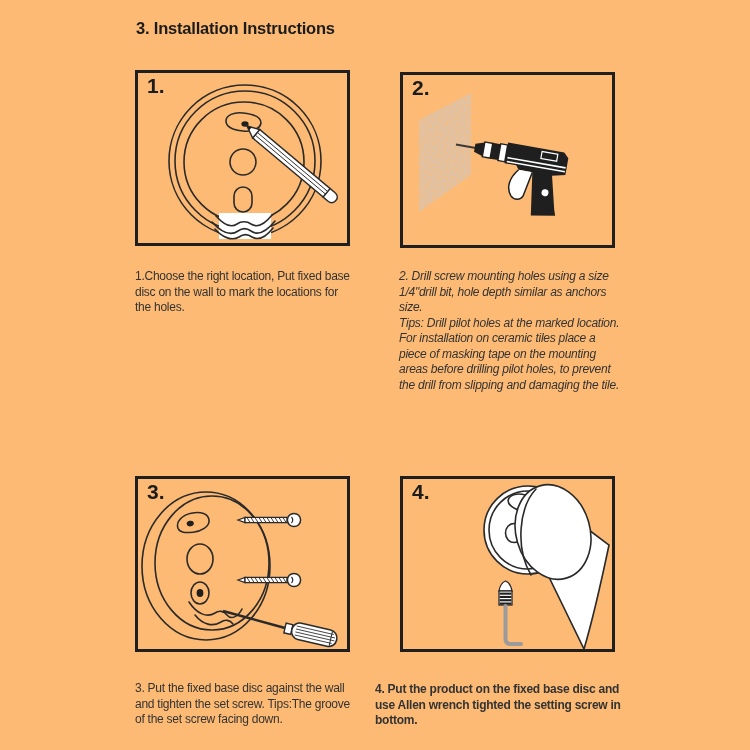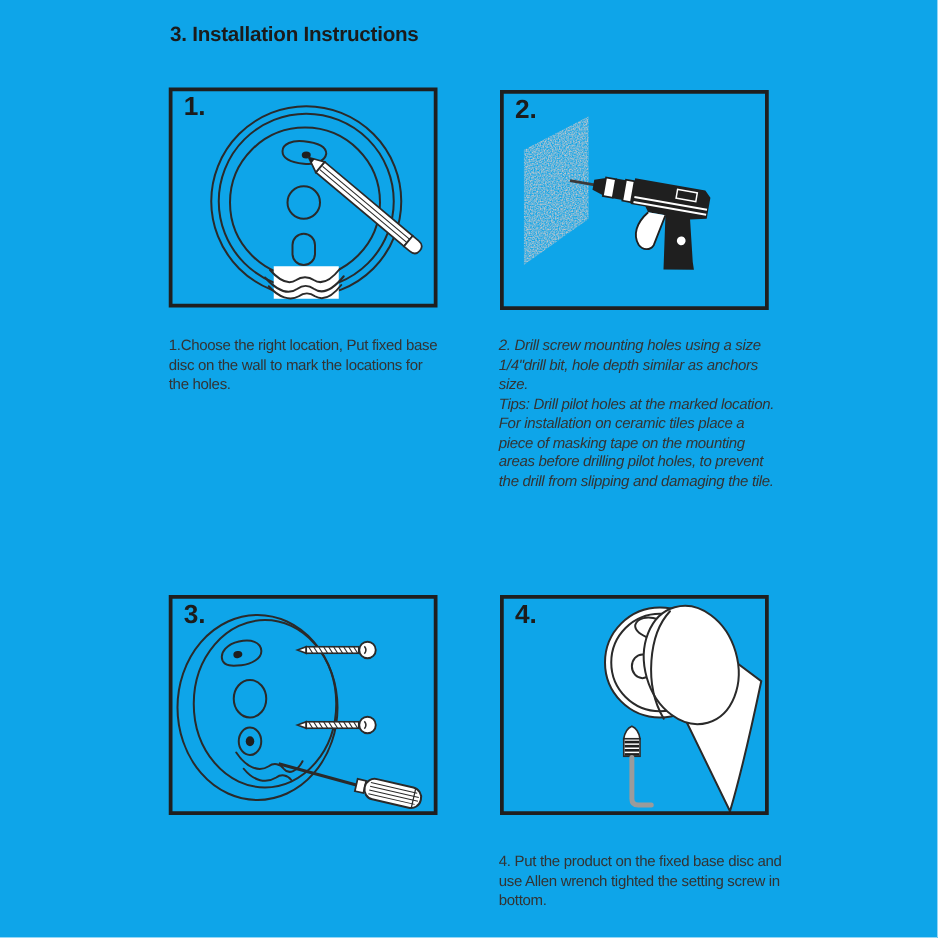--- a/index.html
+++ b/index.html
@@ -1,28 +1,28 @@
 <!DOCTYPE html>
 <html><head>
 <meta charset="utf-8">
 <style>
   html,body{margin:0;padding:0;background:#ffffff;}
-  .sheet{position:relative;width:750px;height:750px;background:#0ea5e9;overflow:hidden;
+  .sheet{position:relative;width:750px;height:750px;background:#fdba74;overflow:hidden;
          font-family:"Liberation Sans",sans-serif;}
   .title{position:absolute;left:136px;top:19px;font-size:16.5px;font-weight:700;
          color:#1b1b1b;letter-spacing:-0.2px;}
   .panel{position:absolute;width:215px;height:176px;}
   .panel svg{position:absolute;left:0;top:0;overflow:visible;}
   .step-num{position:absolute;left:12px;top:4px;font-size:21px;font-weight:700;color:#1c1c1c;}
   .caption{position:absolute;width:310px;font-size:12px;line-height:15.5px;color:#333333;
            white-space:pre-line;letter-spacing:-0.25px;}
   #cap1{left:135px;top:269px;}
   #cap2{left:399px;top:269px;font-style:italic;}
   #cap3{left:135px;top:681px;}
-  #cap4{left:399px;top:682px;}
+  #cap4{left:375px;top:682px;font-weight:bold;}
   #panel1{left:135px;top:70px;}
   #panel2{left:400px;top:72px;}
   #panel3{left:135px;top:476px;}
   #panel4{left:400px;top:476px;}
 </style>
 </head>
 <body>
 
 <div class="sheet">
 
@@ -192,17 +192,20 @@
 disc on the wall to mark the locations for
 the holes.</div>
   <div class="caption" id="cap2">2. Drill screw mounting holes using a size
 1/4"drill bit, hole depth similar as anchors
 size.
 Tips: Drill pilot holes at the marked location.
 For installation on ceramic tiles place a
 piece of masking tape on the mounting
 areas before drilling pilot holes, to prevent
 the drill from slipping and damaging the tile.</div>
+  <div class="caption" id="cap3">3. Put the fixed base disc against the wall
+and tighten the set screw. Tips:The groove
+of the set screw facing down.</div>
   <div class="caption" id="cap4">4. Put the product on the fixed base disc and
 use Allen wrench tighted the setting screw in
 bottom.</div>
 
 </div>
 
 </body></html>

